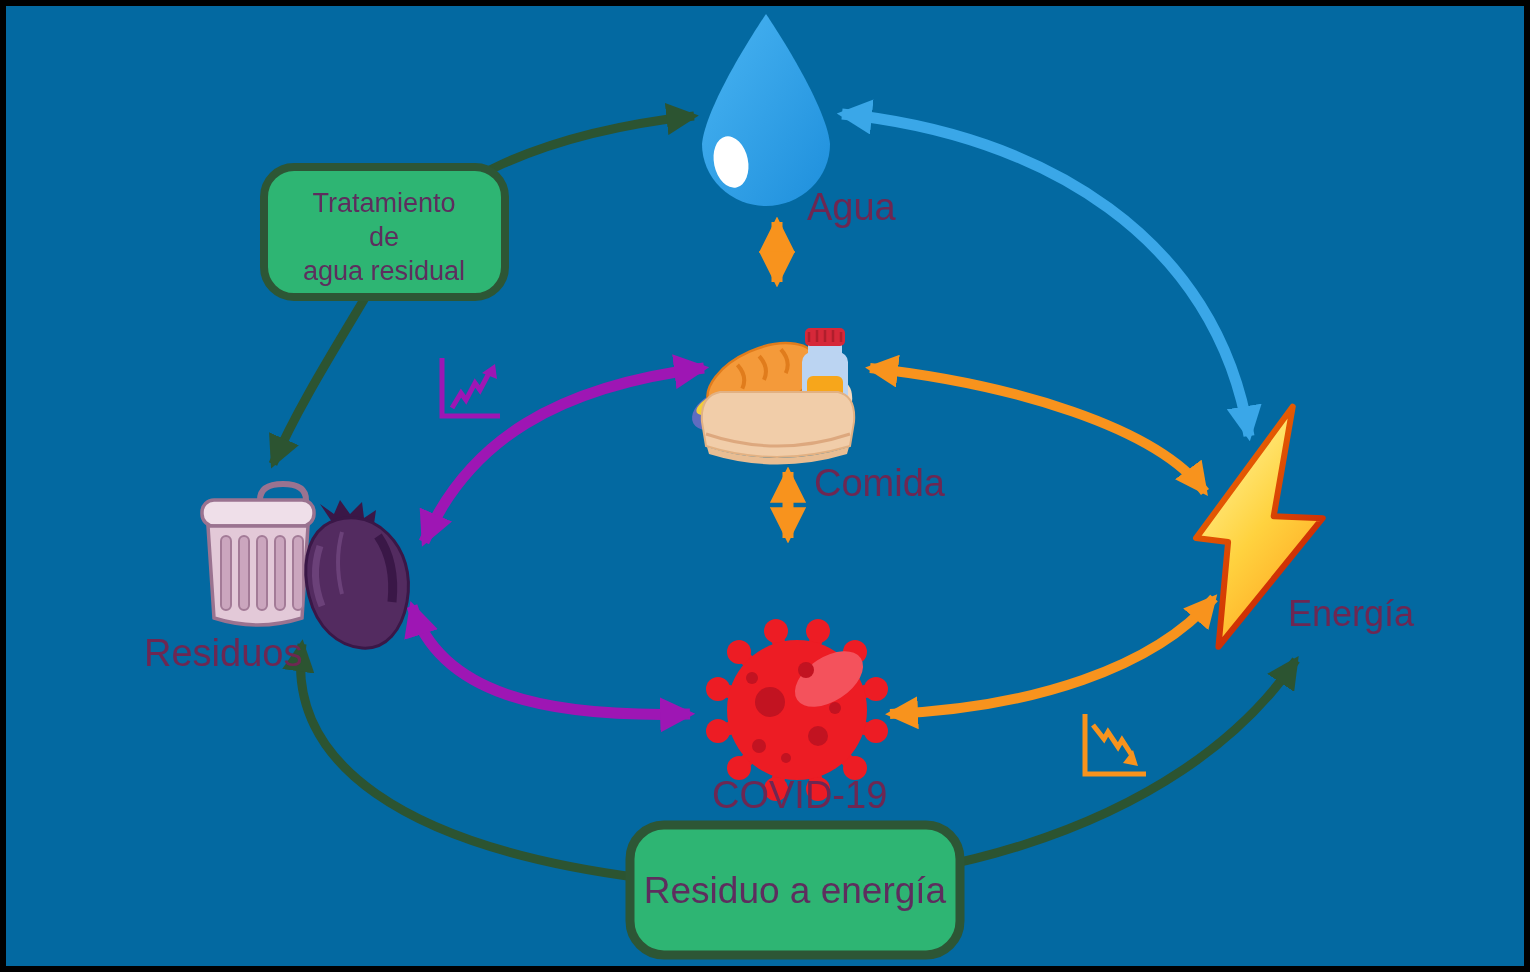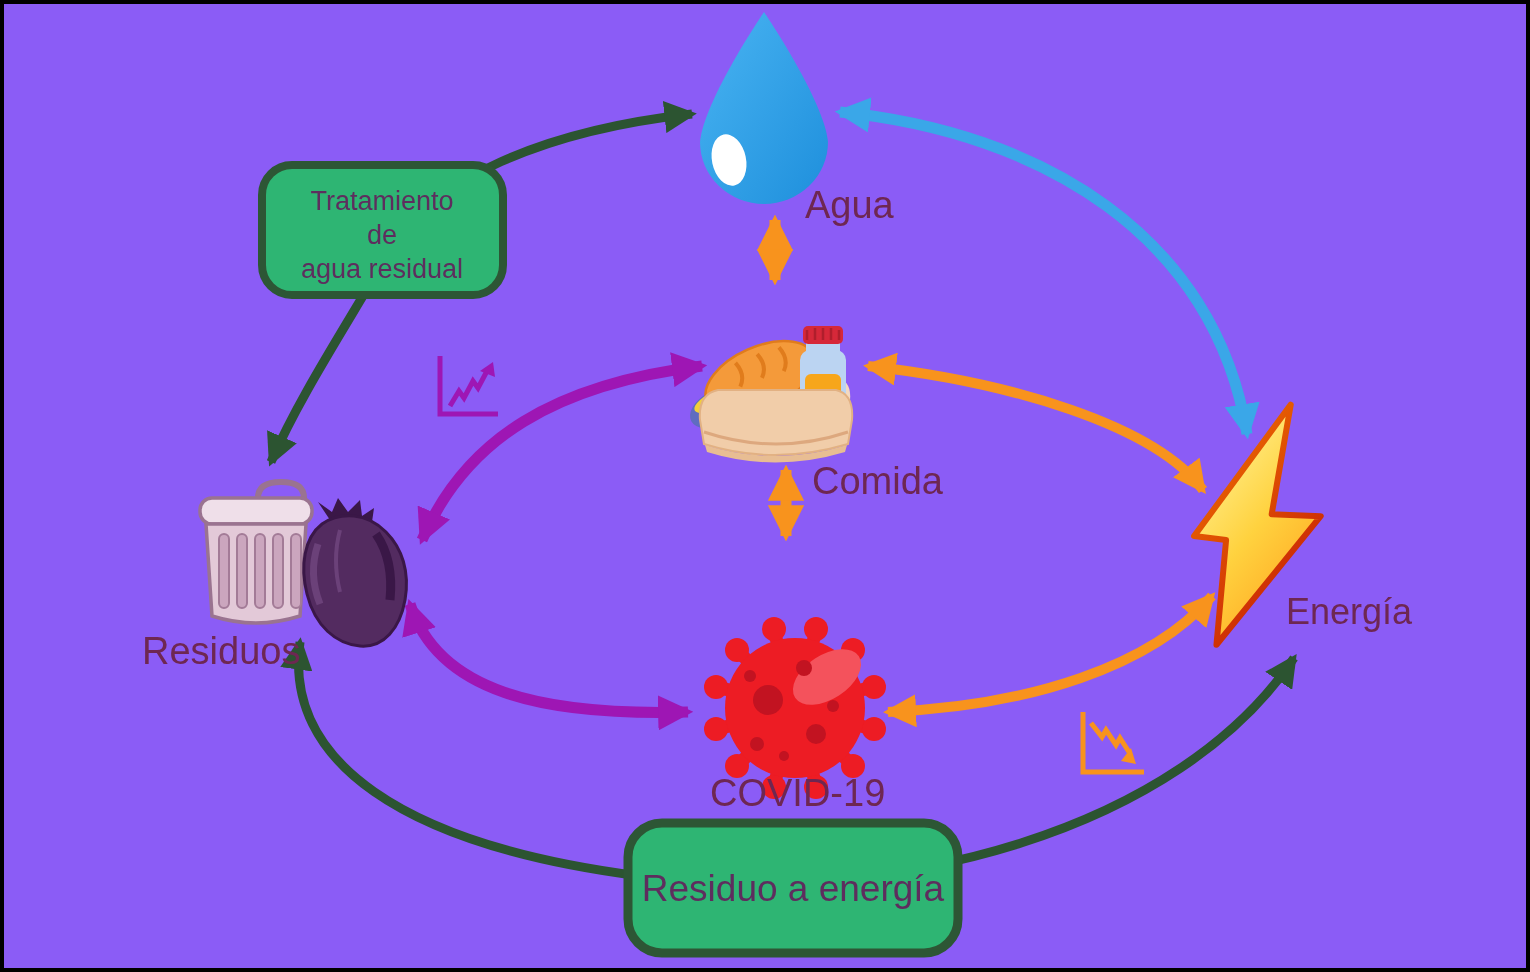--- a/index.html
+++ b/index.html
@@ -1,20 +1,20 @@
 <!DOCTYPE html>
 <html><head>
 <meta charset="utf-8">
 <style>
   html,body{margin:0;padding:0;background:#444;}
   .stage{
     position:relative;
     width:1530px;height:972px;
-    background:#8b5cf6;
-    border:4px solid #000000;
+    background:#0369a1;
+    border:6px solid #000000;
     box-sizing:border-box;
     overflow:hidden;
     font-family:"Liberation Sans", sans-serif;
   }
   .stage svg{position:absolute;left:-4px;top:-4px;}
   text{font-family:"Liberation Sans", sans-serif;}
   .node-label{fill:#6E2752;}
   .box-label{fill:#5E2D5E;}
 </style>
 </head>

